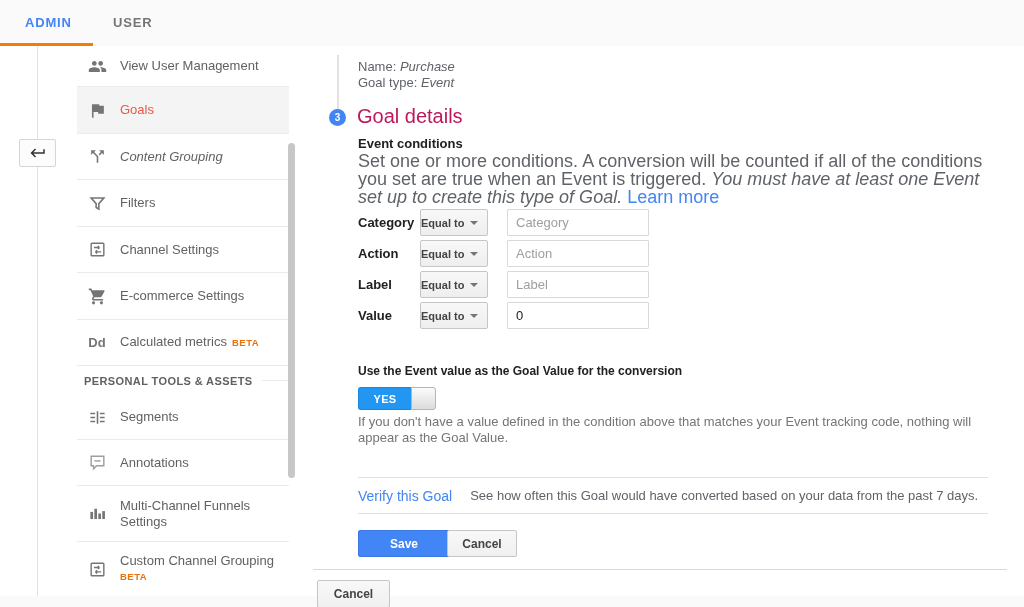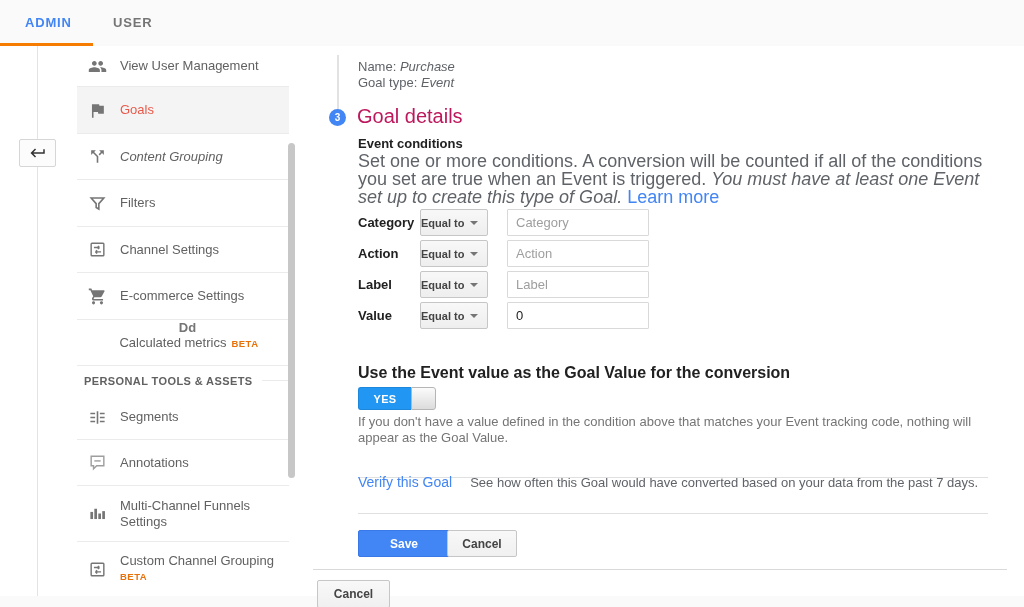--- a/index.html
+++ b/index.html
@@ -52,29 +52,29 @@
   .c-row { display:flex; align-items:center; height:27px; margin-bottom:4px; }
   .c-label { width:62px; font-size:13px; font-weight:bold; color:#212121; }
   .c-select { width:68px; height:27px; margin-right:19px; background:linear-gradient(#f8f8f8,#eeeeee);
     border:1px solid #c6c6c6; border-radius:2px; display:flex; align-items:center; justify-content:flex-start; gap:6px;
     font-size:11px; font-weight:bold; color:#444; cursor:pointer; }
   .caret { width:0; height:0; border-left:4px solid transparent; border-right:4px solid transparent; border-top:4px solid #757575; }
   .c-input { width:142px; height:27px; border:1px solid #d9d9d9; border-radius:1px; padding:0 8px;
     font-size:13px; color:#212121; font-family:"Liberation Sans",sans-serif; outline:none; }
   .c-input::placeholder { color:#9e9e9e; opacity:1; }
 
-  .gv-label { position:absolute; left:358px; top:364px; font-size:16px; font-weight:bold; color:#212121; }
+  .gv-label { position:absolute; left:358px; top:364px; font-size:12px; font-weight:bold; color:#212121; }
   .toggle { position:absolute; left:358px; top:387px; height:23px; display:flex; cursor:pointer; }
   .toggle-on { width:53px; background:#2196F3; border:1px solid #1d87dc; border-right:none; border-radius:3px 0 0 3px;
     color:#fff; font-size:11px; font-weight:bold; display:flex; align-items:center; justify-content:center; letter-spacing:.3px; }
   .toggle-knob { width:25px; background:linear-gradient(#fbfbfb,#dcdcdc); border:1px solid #b5b5b5; border-radius:0 3px 3px 0; }
   .gv-help { position:absolute; left:358px; top:414px; width:642px; font-size:13px; color:#757575; line-height:16px; }
 
   .divider { position:absolute; height:1px; background:#e0e0e0; }
-  .verify-row { position:absolute; left:358px; top:474px; display:flex; align-items:center; gap:18px; }
+  .verify-row { position:absolute; left:358px; top:488px; display:flex; align-items:flex-start; gap:18px; }
   .verify-link { font-size:14px; }
   .verify-desc { font-size:13px; color:#5f6368; }
 
   .btn { height:27px; border-radius:2px; font-size:12px; font-weight:bold; font-family:"Liberation Sans",sans-serif;
     display:flex; align-items:center; justify-content:center; cursor:pointer; }
   .btn-save { position:absolute; left:358px; top:530px; width:92px; background:#4285F4; border:1px solid #3b78e7; color:#fff; }
   .btn-gray { background:linear-gradient(#f8f8f8,#f0f0f0); border:1px solid #c6c6c6; color:#444; }
   .btn-cancel { position:absolute; left:447px; top:530px; width:70px; }
   .bottom-strip { position:absolute; left:0; top:596px; width:1024px; height:11px; background:#fafafa; }
   .btn-bottom-cancel { position:absolute; left:317px; top:580px; width:73px; height:28px; z-index:3; }
@@ -150,21 +150,21 @@
 
     <div class="s-row" style="height:47px;">
       <span class="s-icon">
         <svg width="19" height="19" viewBox="0 0 24 24" fill="#757575">
             <path d="M7 18c-1.1 0-1.99.9-1.99 2S5.9 22 7 22s2-.9 2-2-.9-2-2-2zM1 2v2h2l3.6 7.59-1.35 2.45c-.16.28-.25.61-.25.96 0 1.1.9 2 2 2h12v-2H7.42c-.14 0-.25-.11-.25-.25l.03-.12.9-1.63h7.45c.75 0 1.41-.41 1.75-1.03l3.58-6.49c.08-.14.12-.31.12-.49 0-.55-.45-1-1-1H5.21l-.94-2H1zm16 16c-1.1 0-1.99.9-1.99 2s.89 2 1.99 2 2-.9 2-2-.9-2-2-2z"></path>
           </svg>
       </span>
       <span class="s-label">E-commerce Settings</span>
     </div>
 
-    <div class="s-row" style="height:46px;flex-direction:column;">
+    <div class="s-row" style="height:46px;">
       <span class="s-icon">
         <span class="dd-glyph">Dd</span>
       </span>
       <span class="s-label"><span>Calculated metrics</span><span class="beta beta-inline">BETA</span></span>
     </div>
 
     <div class="s-section">
       <span class="s-section-label">PERSONAL TOOLS &amp; ASSETS</span>
       <span class="s-section-line"></span>
     </div>

